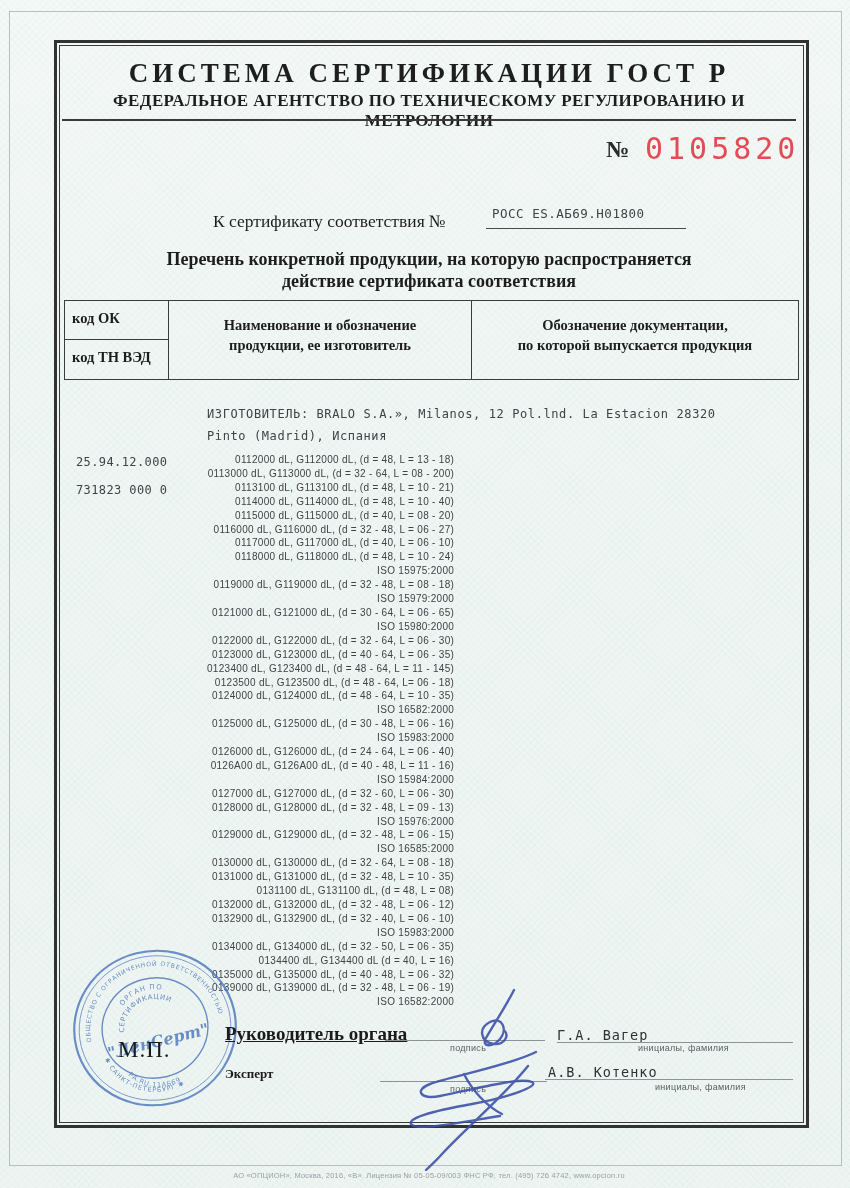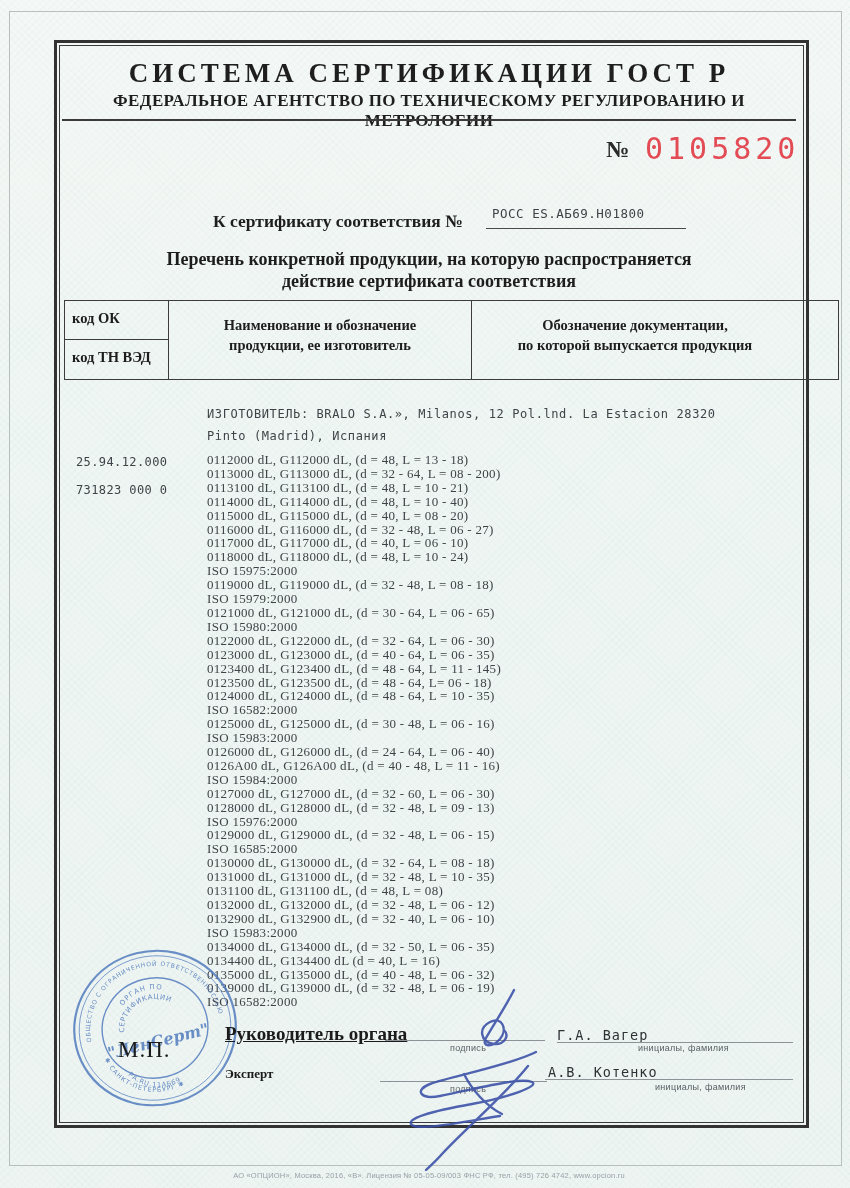--- a/index.html
+++ b/index.html
@@ -14,40 +14,40 @@
   .abs{position:absolute;}
   .page-edge{left:9px;top:11px;width:831px;height:1153px;border:1px solid #b7c0bc;}
   .frame{left:54px;top:40px;width:749px;height:1082px;border:3px solid #323232;}
   .frame-inner{position:absolute;inset:2px;border:1px solid #3c3c3c;}
   .hdr-title{left:55px;top:58px;width:748px;text-align:center;font-size:27px;font-weight:bold;letter-spacing:4px;color:#1e1e1e;}
   .hdr-sub{left:55px;top:91px;width:748px;text-align:center;font-size:17px;font-weight:bold;letter-spacing:.4px;color:#1e1e1e;}
   .hdr-rule{left:62px;top:119px;width:734px;height:2px;background:#3a3a3a;}
   .num-label{left:606px;top:137px;font-size:23px;font-weight:bold;color:#2a2a2a;}
   .num-value{left:645px;top:131px;font-family:"DejaVu Sans Mono",monospace;font-size:30px;letter-spacing:4px;color:#e34b55;}
   .appendix{left:55px;top:168px;width:748px;text-align:center;font-size:26px;font-weight:bold;letter-spacing:3px;color:#1e1e1e;}
-  .cert-label{left:213px;top:211px;font-size:17.5px;font-weight:bold;color:#1e1e1e;}
+  .cert-label{left:213px;top:211px;font-size:17.5px;font-weight:normal;color:#1e1e1e;}
   .cert-value{left:492px;top:206px;font-family:"DejaVu Sans Mono",monospace;font-size:12.5px;letter-spacing:.5px;color:#3c3f44;}
   .cert-line{left:486px;top:228px;width:200px;height:1px;background:#4a4a4a;}
   .subject1{left:55px;top:249px;width:748px;text-align:center;font-size:18px;font-weight:bold;color:#1d1d1d;}
   .subject2{left:55px;top:271px;width:748px;text-align:center;font-size:18px;font-weight:bold;color:#1d1d1d;}
-  .tbl{left:64px;top:300px;width:733px;height:78px;border:1.5px solid #3c3c3c;padding-left:40px;}
+  .tbl{left:64px;top:300px;width:733px;height:78px;border:1.5px solid #3c3c3c;}
   .tbl .v1{position:absolute;left:103px;top:0;width:1px;height:100%;background:#3c3c3c;}
   .tbl .v2{position:absolute;left:406px;top:0;width:1px;height:100%;background:#3c3c3c;}
   .tbl .h1{position:absolute;left:0;top:38px;width:103px;height:1px;background:#3c3c3c;}
   .tbl-txt{position:absolute;font-size:14.5px;font-weight:bold;color:#1d1d1d;}
   .c1a{left:7px;top:9px;} .c1b{left:7px;top:48px;}
   .c2{left:104px;top:14px;width:302px;text-align:center;line-height:20px;}
   .c3{left:407px;top:14px;width:326px;text-align:center;line-height:20px;}
   .mono{font-family:"DejaVu Sans Mono",monospace;color:#3f4347;}
   .mfr1{left:207px;top:407px;font-size:12px;letter-spacing:.6px;}
   .mfr2{left:207px;top:429px;font-size:12px;letter-spacing:.6px;}
   .code-ok{left:76px;top:455px;font-size:12px;letter-spacing:.4px;}
   .code-tnved{left:76px;top:483px;font-size:12px;letter-spacing:.4px;}
   .products{left:207px;top:453px;}
-  .p-line{font-family:Liberation Serif, serif;font-size:13px;line-height:13.9px;letter-spacing:.3px;color:#3f4347;white-space:pre;}
+  .p-line{font-family:Liberation Sans, sans-serif;font-size:10px;line-height:13.9px;letter-spacing:.3px;color:#3f4347;white-space:pre;text-align:right;}
   .role1{left:225px;top:1023px;font-size:19px;font-weight:bold;color:#1b1b1b;text-decoration:underline;}
   .role2{left:225px;top:1066px;font-size:13px;font-weight:bold;color:#1b1b1b;}
   .sigline1{left:385px;top:1040px;width:160px;height:1px;background:#8d9296;}
   .sigline2{left:380px;top:1081px;width:167px;height:1px;background:#8d9296;}
   .nameline1{left:557px;top:1042px;width:236px;height:1px;background:#8d9296;}
   .nameline2{left:545px;top:1079px;width:248px;height:1px;background:#8d9296;}
   .cap{font-family:"Liberation Sans",sans-serif;font-size:9px;color:#5a5f63;letter-spacing:.3px;}
   .cap-sign1{left:450px;top:1043px;} .cap-sign2{left:450px;top:1084px;}
   .cap-name1{left:638px;top:1043px;} .cap-name2{left:655px;top:1082px;}
   .name1{left:557px;top:1027px;font-size:13.5px;letter-spacing:1px;color:#2e3134;}

